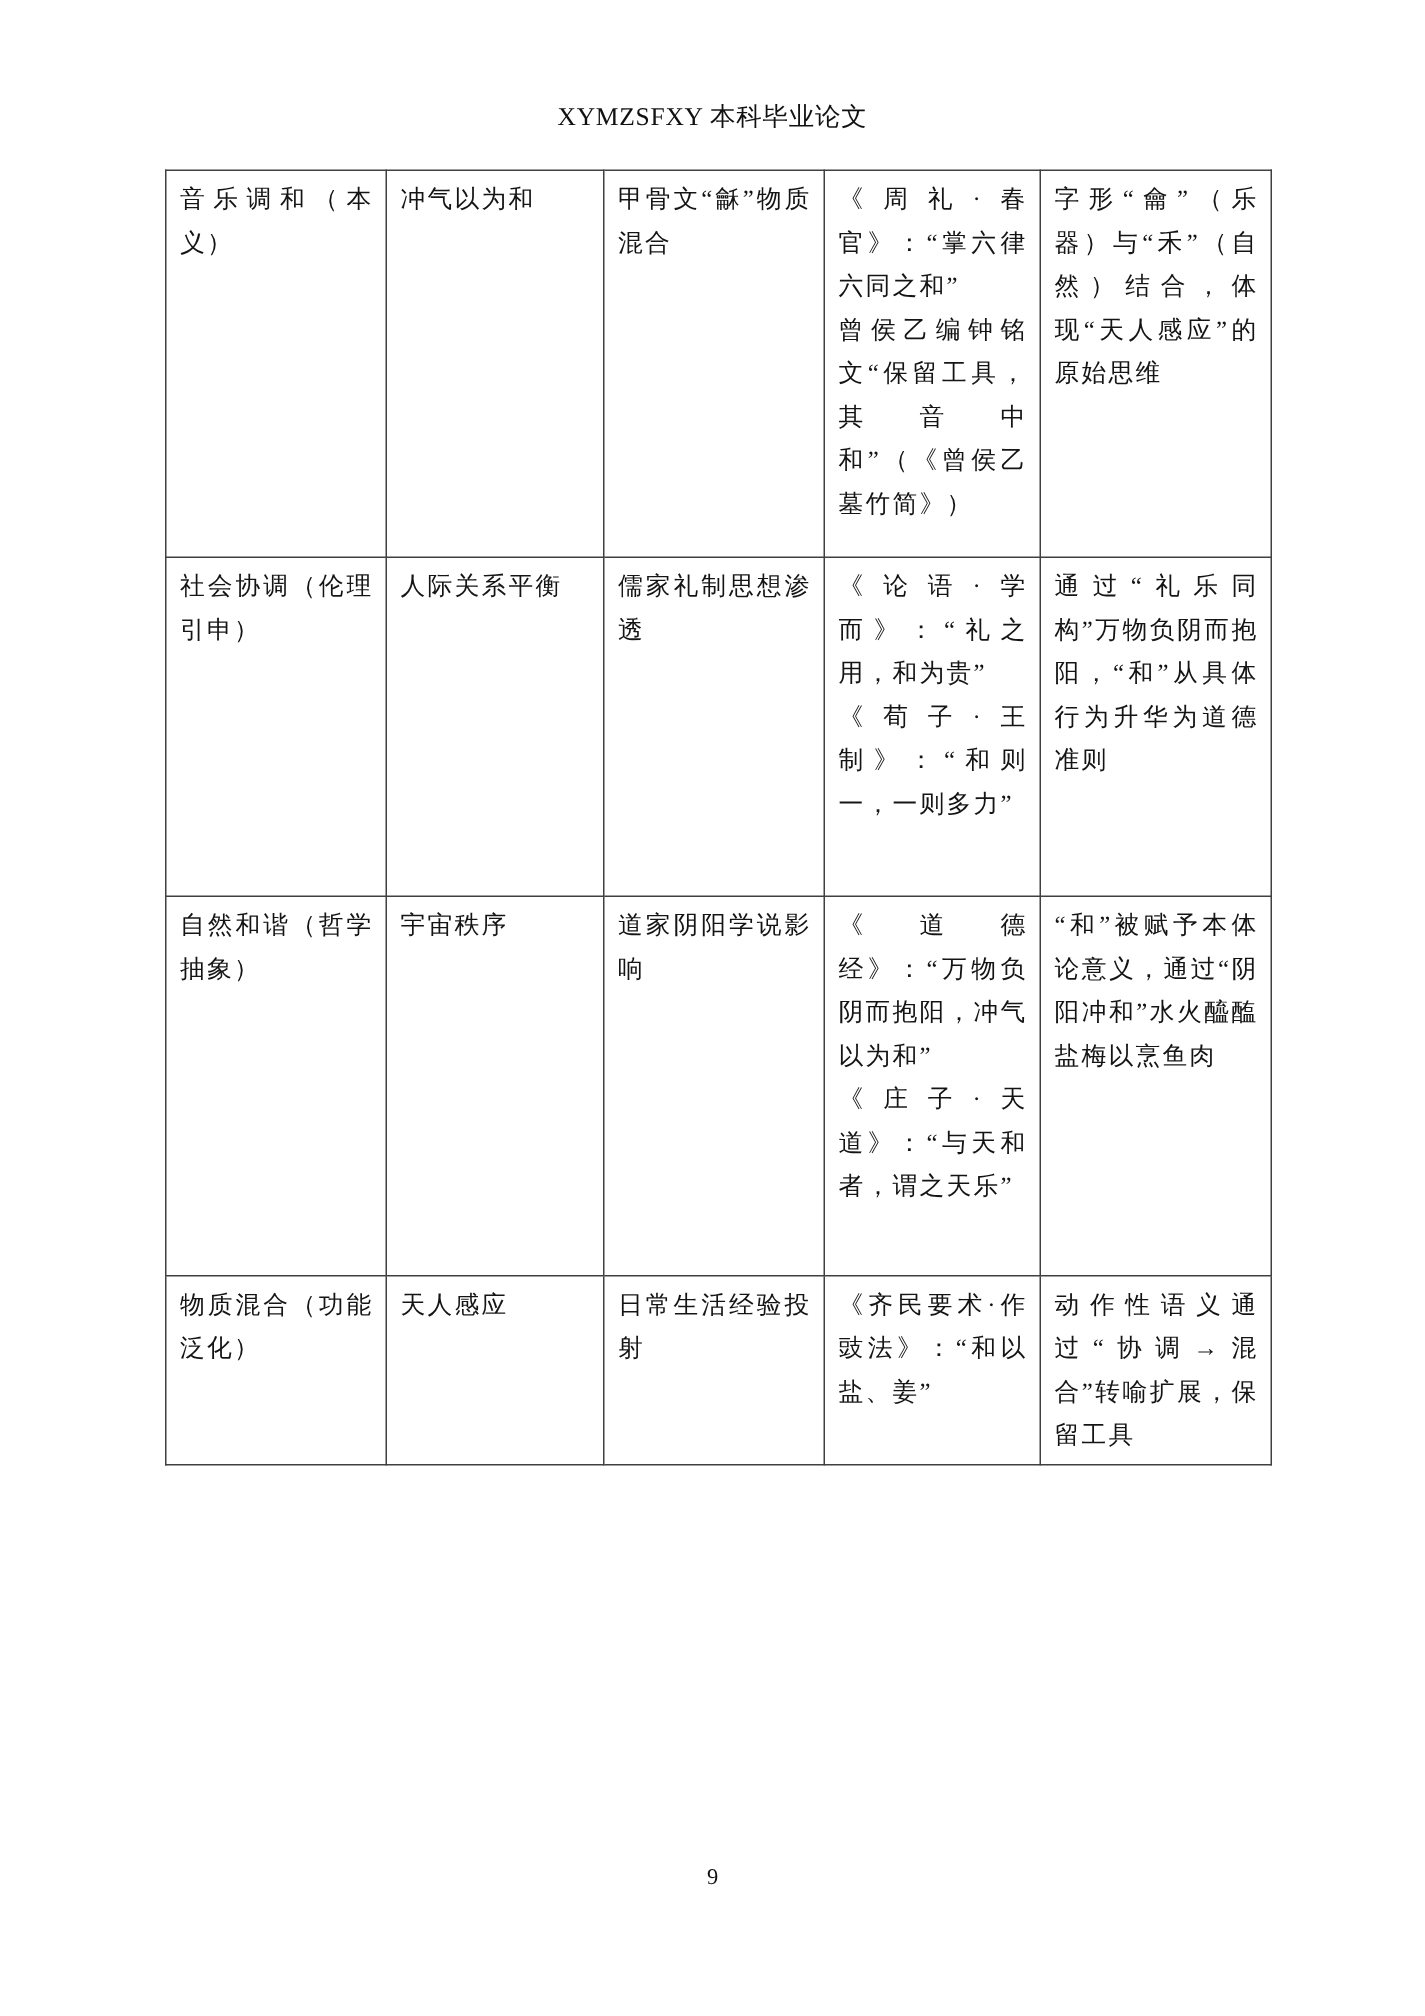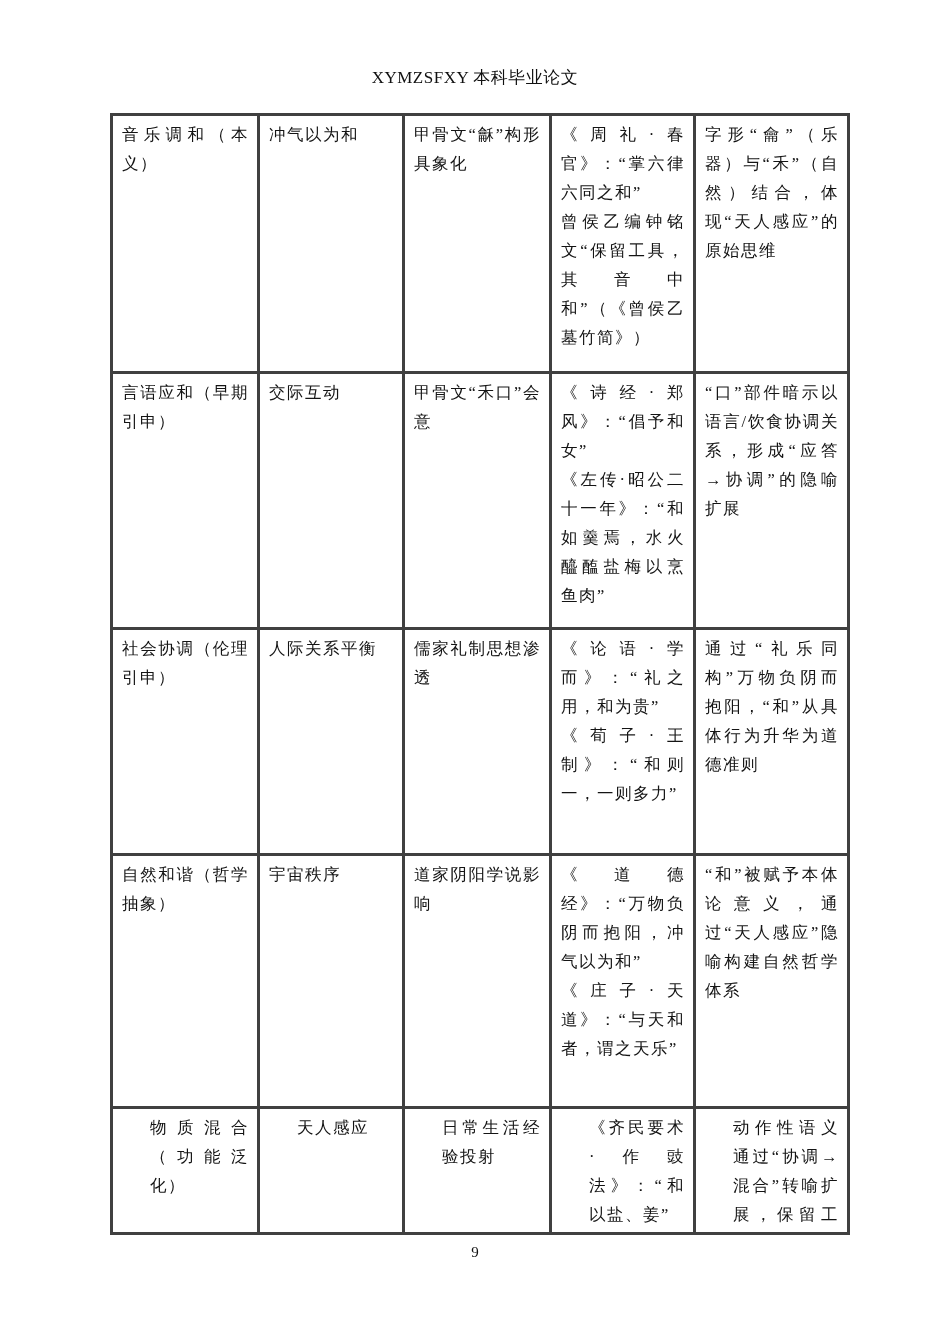--- a/index.html
+++ b/index.html
@@ -28,41 +28,41 @@
   }
   table.sem-table {
     position: absolute;
     left: 110px;
     top: 113px;
     width: 737px;
     border-collapse: collapse;
     table-layout: fixed;
   }
   table.sem-table td {
-    border: 3px solid #404040;
+    border: 1px solid #404040;
     vertical-align: top;
     padding: 4px 8px 0 9px;
     overflow: hidden;
   }
   .cw {
     font-size: 16.5px;
     line-height: 29px;
     letter-spacing: 1.5px;
     text-align: justify;
     text-justify: inter-character;
     white-space: pre-wrap;
     word-break: break-all;
     overflow: hidden;
     color: #141414;
   }
   tr.h1 { height: 258px; }  tr.h1 .cw { max-height: 248px; }
   tr.h2 { height: 256px; }  tr.h2 .cw { max-height: 246px; }
   tr.h3 { height: 226px; }  tr.h3 .cw { max-height: 216px; }
   tr.h4 { height: 253px; padding-left: 12px; }  tr.h4 .cw { max-height: 243px; }
-  tr.h5 { height: 126px; }  tr.h5 .cw { max-height: 118px; margin-left: 28px; }
+  tr.h5 { height: 126px; }  tr.h5 .cw { max-height: 118px; }
   .page-number {
     position: absolute;
     top: 1244px;
     left: 0;
     width: 100%;
     text-align: center;
     font-size: 15px;
     color: #111;
   }
 </style>
@@ -83,46 +83,28 @@
     </colgroup>
     <tbody>
       <tr class="h1">
         <td>
             <div class="cw">音乐调和（本义）</div>
           </td>
         <td>
             <div class="cw">冲气以为和</div>
           </td>
         <td>
-            <div class="cw">甲骨文“龢”构形具象化</div>
+            <div class="cw">甲骨文“龢”物质混合</div>
           </td>
         <td>
             <div class="cw">《周礼·春官》：“掌六律六同之和”
 曾侯乙编钟铭文“保留工具，其音中和”（《曾侯乙墓竹简》）</div>
           </td>
         <td>
             <div class="cw">字形“龠”（乐器）与“禾”（自然）结合，体现“天人感应”的原始思维</div>
-          </td>
-      </tr>
-      <tr class="h2">
-        <td>
-            <div class="cw">言语应和（早期引申）</div>
-          </td>
-        <td>
-            <div class="cw">交际互动</div>
-          </td>
-        <td>
-            <div class="cw">甲骨文“禾口”会意</div>
-          </td>
-        <td>
-            <div class="cw">《诗经·郑风》：“倡予和女”
-《左传·昭公二十一年》：“和如羹焉，水火醯醢盐梅以烹鱼肉”</div>
-          </td>
-        <td>
-            <div class="cw">“口”部件暗示以语言/饮食协调关系，形成“应答→协调”的隐喻扩展</div>
           </td>
       </tr>
       <tr class="h3">
         <td>
             <div class="cw">社会协调（伦理引申）</div>
           </td>
         <td>
             <div class="cw">人际关系平衡</div>
           </td>
         <td>
@@ -144,21 +126,21 @@
             <div class="cw">宇宙秩序</div>
           </td>
         <td>
             <div class="cw">道家阴阳学说影响</div>
           </td>
         <td>
             <div class="cw">《道德经》：“万物负阴而抱阳，冲气以为和”
 《庄子·天道》：“与天和者，谓之天乐”</div>
           </td>
         <td>
-            <div class="cw">“和”被赋予本体论意义，通过“天人感应”隐喻构建自然哲学体系</div>
+            <div class="cw">“和”被赋予本体论意义，通过“阴阳冲和”水火醯醢盐梅以烹鱼肉</div>
           </td>
       </tr>
       <tr class="h5">
         <td>
             <div class="cw">物质混合（功能泛化）</div>
           </td>
         <td>
             <div class="cw">天人感应</div>
           </td>
         <td>

